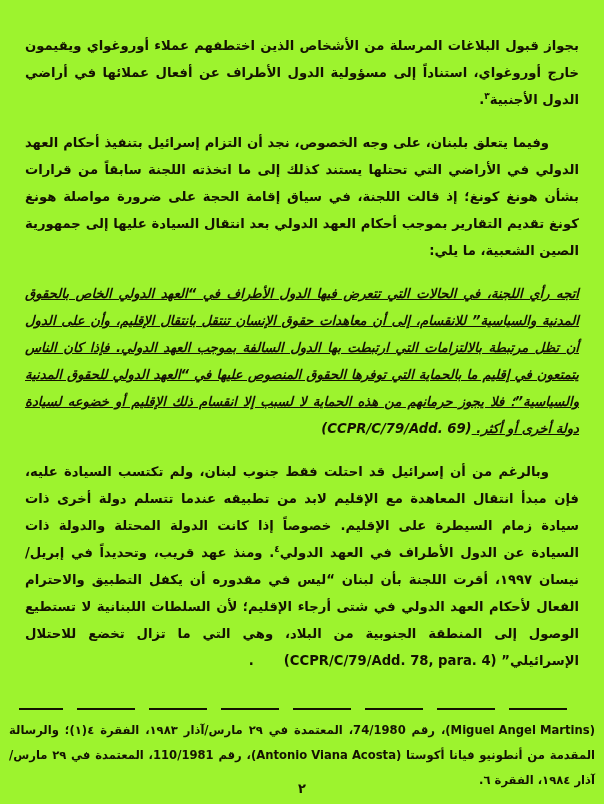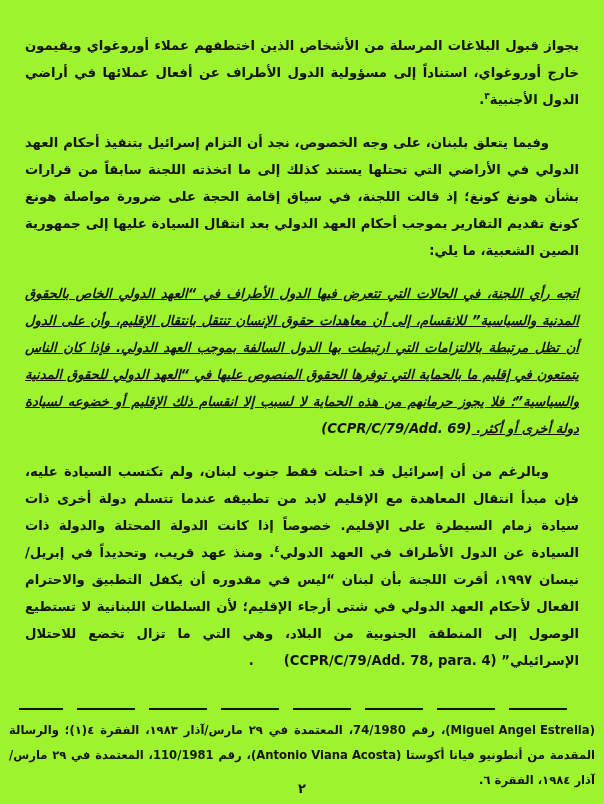--- a/index.html
+++ b/index.html
@@ -80,21 +80,21 @@
     <p class="quote"><span>اتجه رأي اللجنة، في الحالات التي تتعرض فيها الدول الأطراف في “العهد الدولي الخاص بالحقوق المدنية والسياسية” للانقسام، إلى أن معاهدات حقوق الإنسان تنتقل بانتقال الإقليم، وأن على الدول أن تظل مرتبطة بالالتزامات التي ارتبطت بها الدول السالفة بموجب العهد الدولي. فإذا كان الناس يتمتعون في إقليم ما بالحماية التي توفرها الحقوق المنصوص عليها في “العهد الدولي للحقوق المدنية والسياسية”؛ فلا يجوز حرمانهم من هذه الحماية لا لسبب إلا انقسام ذلك الإقليم أو خضوعه لسيادة دولة أخرى أو أكثر.</span> <span class="lat">(CCPR/C/79/Add. 69)</span></p>
 
     <p class="para indent"><span>وبالرغم من أن إسرائيل قد احتلت فقط جنوب لبنان، ولم تكتسب السيادة عليه، فإن مبدأ انتقال المعاهدة مع الإقليم لابد من تطبيقه عندما تتسلم دولة أخرى ذات سيادة زمام السيطرة على الإقليم. خصوصاً إذا كانت الدولة المحتلة والدولة ذات السيادة عن الدول الأطراف في العهد الدولي</span><sup>٤</sup><span>. ومنذ عهد قريب، وتحديداً في إبريل/نيسان ١٩٩٧، أقرت اللجنة بأن لبنان “ليس في مقدوره أن يكفل التطبيق والاحترام الفعال لأحكام العهد الدولي في شتى أرجاء الإقليم؛ لأن السلطات اللبنانية لا تستطيع الوصول إلى المنطقة الجنوبية من البلاد، وهي التي ما تزال تخضع للاحتلال الإسرائيلي” </span><span class="lat">(CCPR/C/79/Add. 78, para. 4)</span><span>.</span></p>
 
   </div>
 
   <div class="fn-sep"></div>
 
   <div class="footnotes">
 
-    <p class="fn"><span class="lat">(Miguel Angel Estrella)</span><span>، رقم 74/1980، المعتمدة في ٢٩ مارس/آذار ١٩٨٣، الفقرة ٤(١)؛ والرسالة المقدمة من أنطونيو فيانا أكوستا </span><span class="lat">(Antonio Viana Acosta)</span><span>، رقم 110/1981، المعتمدة في ٢٩ مارس/آذار ١٩٨٤، الفقرة ٦.</span></p>
+    <p class="fn"><span class="lat">(Miguel Angel Martins)</span><span>، رقم 74/1980، المعتمدة في ٢٩ مارس/آذار ١٩٨٣، الفقرة ٤(١)؛ والرسالة المقدمة من أنطونيو فيانا أكوستا </span><span class="lat">(Antonio Viana Acosta)</span><span>، رقم 110/1981، المعتمدة في ٢٩ مارس/آذار ١٩٨٤، الفقرة ٦.</span></p>
 
     <p class="fn fn-indent"><sup>٢</sup><span> إقليم الرسالة المقدمة من فيدا مارتنز </span><span class="lat">(Vida Miguel)</span><span>، رقم 57/1979، المعتمدة في ٢٣ مارس/آذار ١٩٨٢، الفقرة ٧؛ والرسالة المقدمة من مابل بريرا مونتيرو </span><span class="lat">(Mabel Pereira Montero)</span><span>، رقم 106/181، المعتمدة في ٣١ مارس/آذار ١٩٨٣، الفقرة ٥؛ والرسالة المقدمة من سامويل ليشتنشتاين </span></p>
 
   </div>
 
   <div class="page-number">٢</div>
 
 </div>
 
 </body></html>

